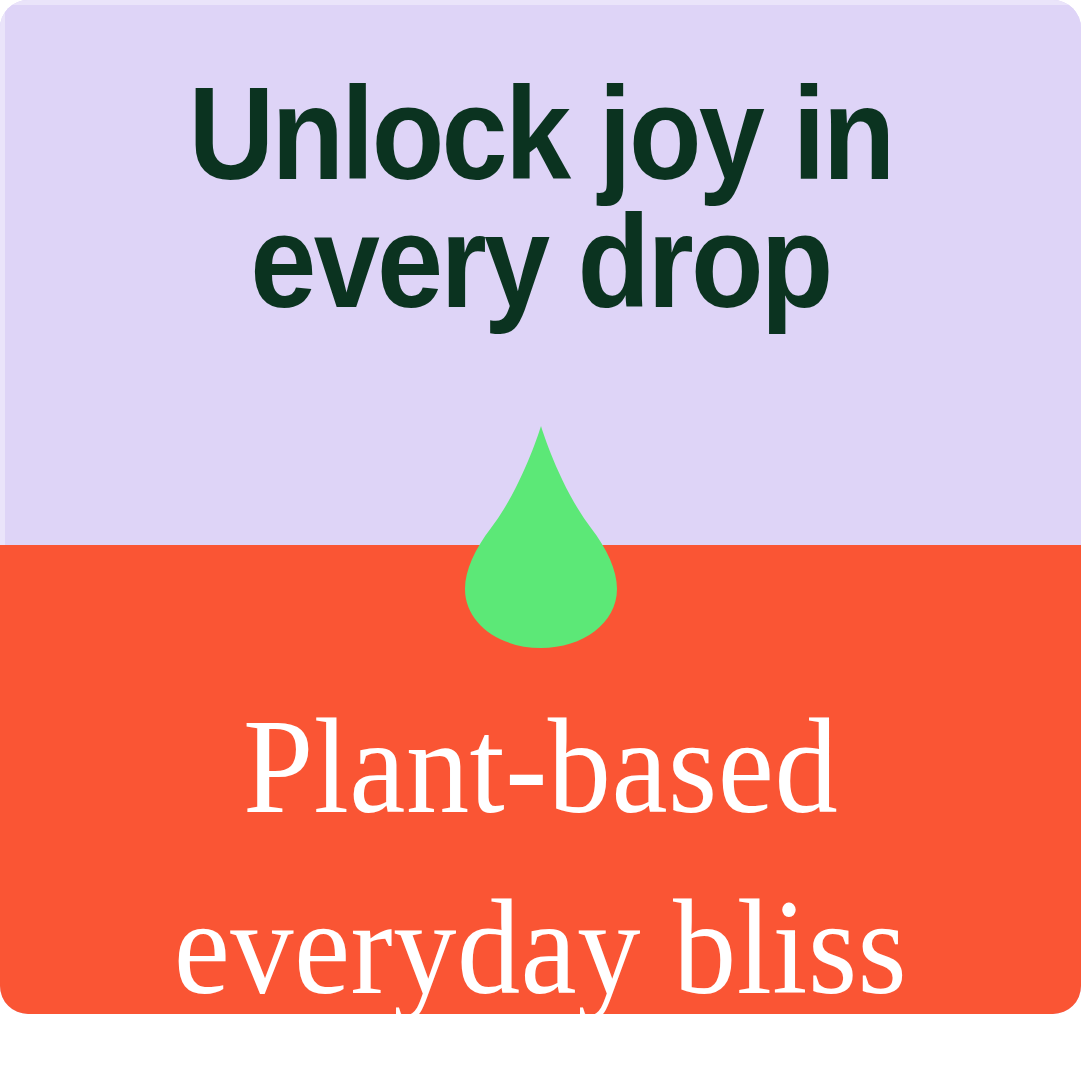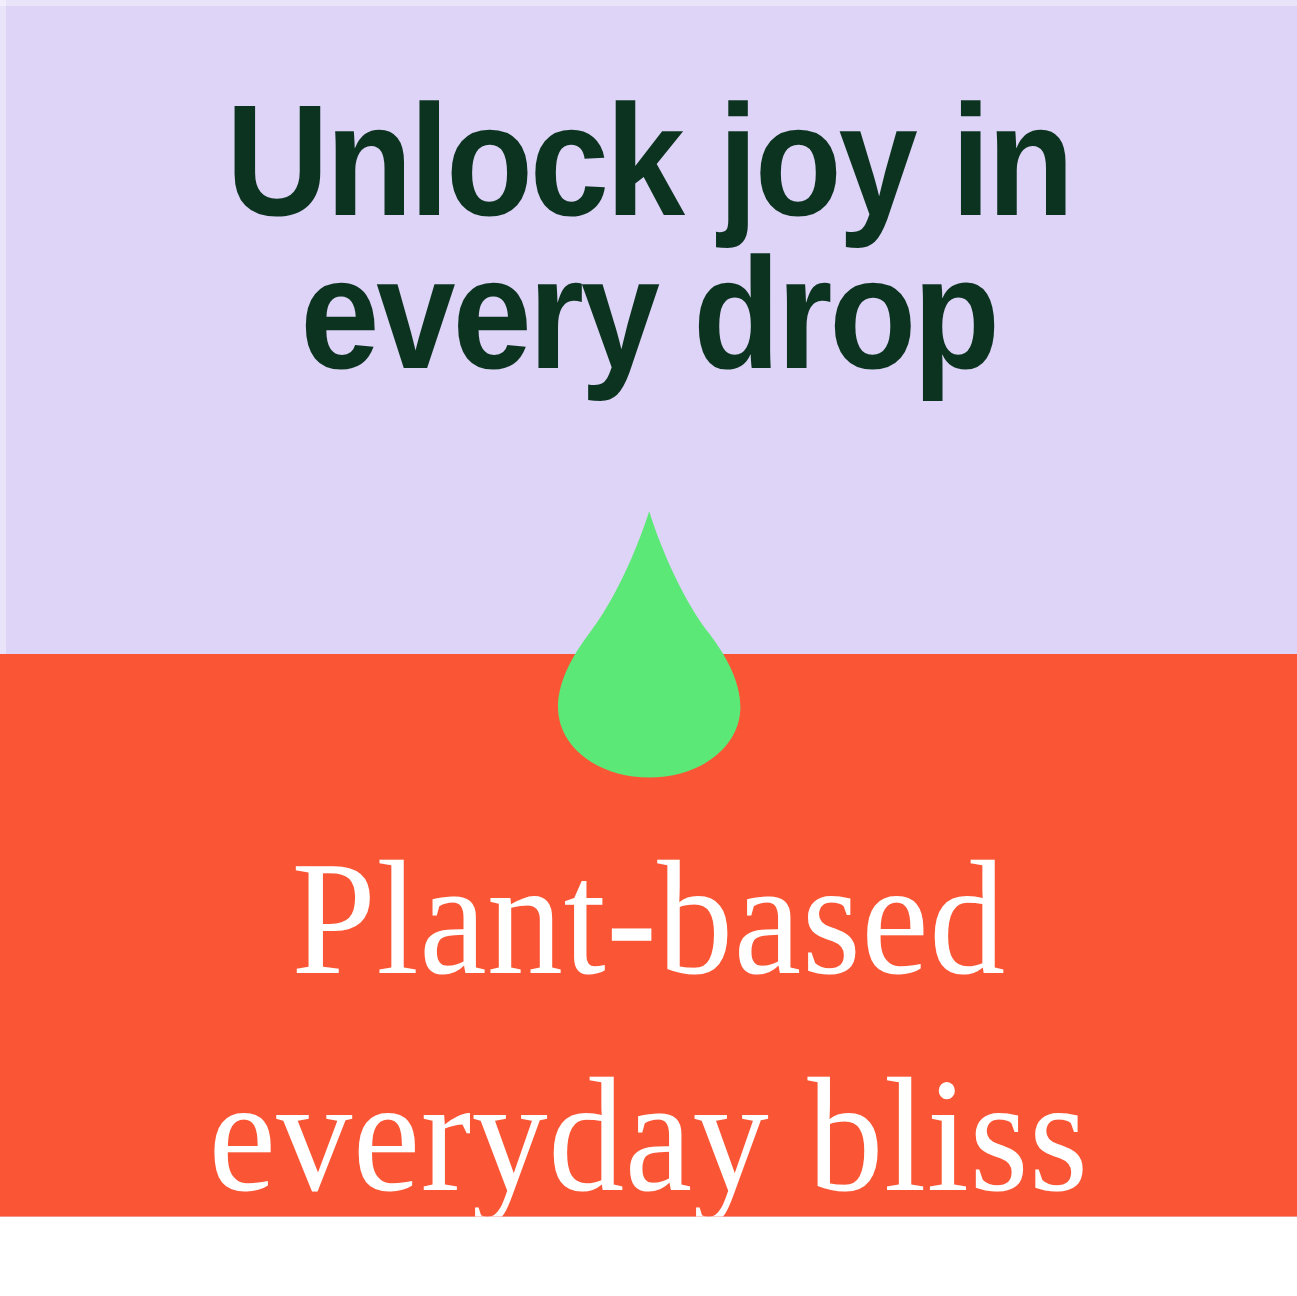--- a/index.html
+++ b/index.html
@@ -12,20 +12,21 @@
     font-family: "Liberation Sans", sans-serif;
   }
 
   
   #poster {
     position: relative;
     width: 1081px;
     height: 1014px;
     overflow: hidden;
     background: #ded4f7;
+    border-radius: 28px;
     -webkit-font-smoothing: antialiased;
   }
 
   
   .band {
     position: absolute;
     left: 0;
     width: 100%;
   }
   .band-top {

